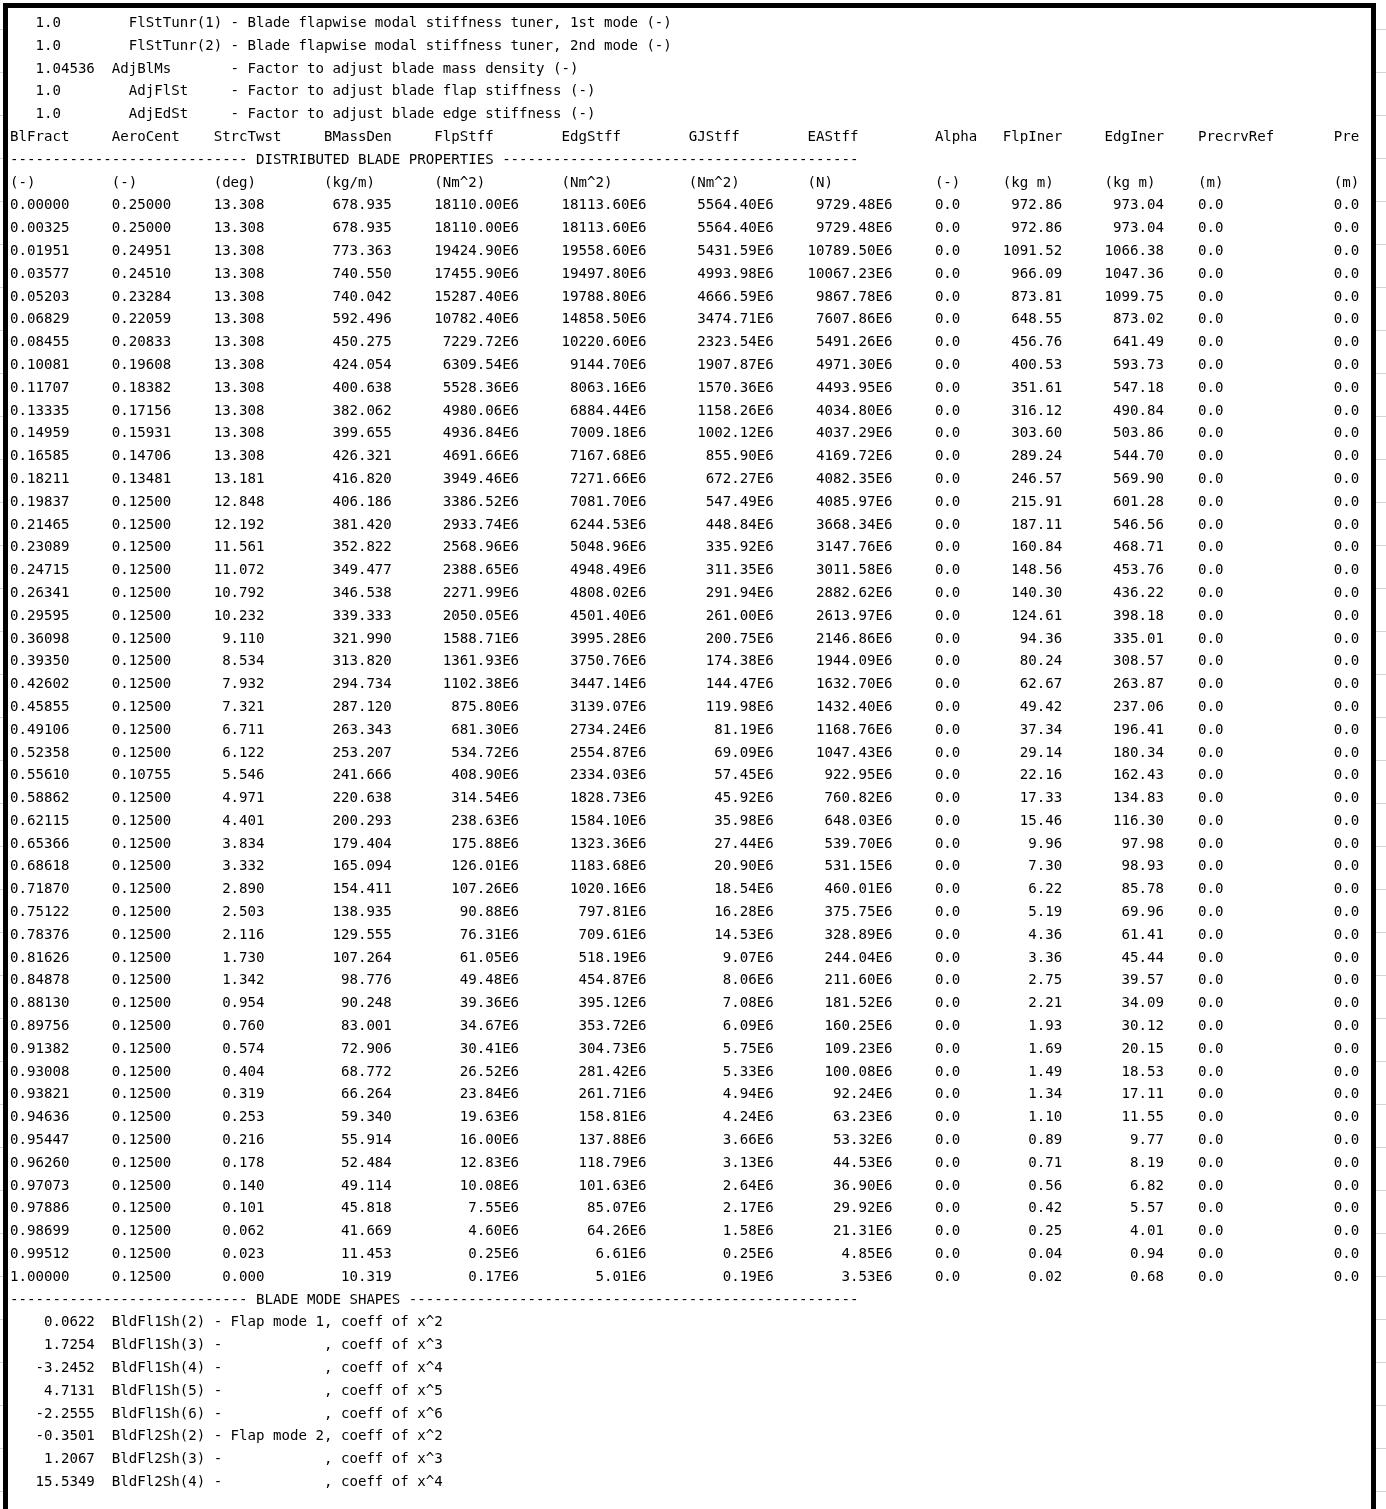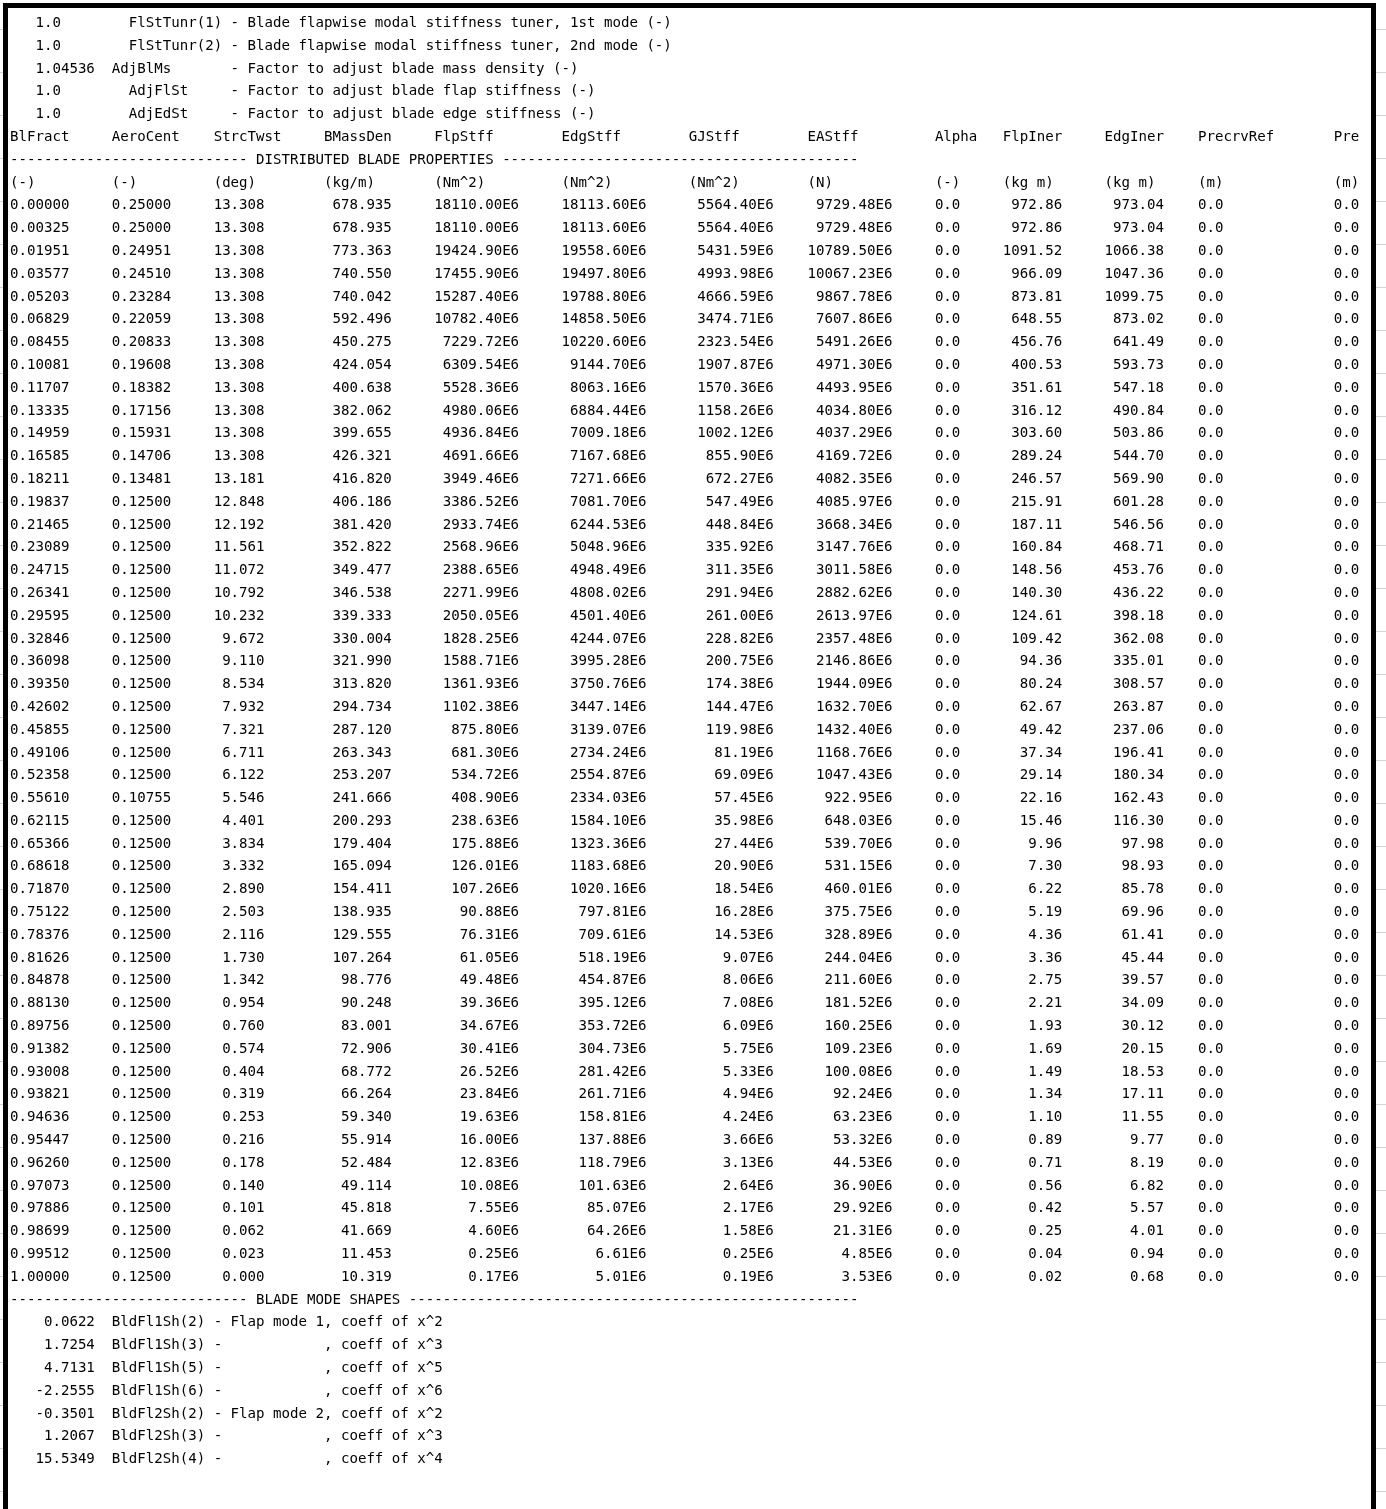--- a/index.html
+++ b/index.html
@@ -68,28 +68,28 @@
         <div>0.13335     0.17156     13.308        382.062      4980.06E6      6884.44E6      1158.26E6     4034.80E6     0.0      316.12      490.84    0.0             0.0</div>
         <div>0.14959     0.15931     13.308        399.655      4936.84E6      7009.18E6      1002.12E6     4037.29E6     0.0      303.60      503.86    0.0             0.0</div>
         <div>0.16585     0.14706     13.308        426.321      4691.66E6      7167.68E6       855.90E6     4169.72E6     0.0      289.24      544.70    0.0             0.0</div>
         <div>0.18211     0.13481     13.181        416.820      3949.46E6      7271.66E6       672.27E6     4082.35E6     0.0      246.57      569.90    0.0             0.0</div>
         <div>0.19837     0.12500     12.848        406.186      3386.52E6      7081.70E6       547.49E6     4085.97E6     0.0      215.91      601.28    0.0             0.0</div>
         <div>0.21465     0.12500     12.192        381.420      2933.74E6      6244.53E6       448.84E6     3668.34E6     0.0      187.11      546.56    0.0             0.0</div>
         <div>0.23089     0.12500     11.561        352.822      2568.96E6      5048.96E6       335.92E6     3147.76E6     0.0      160.84      468.71    0.0             0.0</div>
         <div>0.24715     0.12500     11.072        349.477      2388.65E6      4948.49E6       311.35E6     3011.58E6     0.0      148.56      453.76    0.0             0.0</div>
         <div>0.26341     0.12500     10.792        346.538      2271.99E6      4808.02E6       291.94E6     2882.62E6     0.0      140.30      436.22    0.0             0.0</div>
         <div>0.29595     0.12500     10.232        339.333      2050.05E6      4501.40E6       261.00E6     2613.97E6     0.0      124.61      398.18    0.0             0.0</div>
-        <div>0.32846     0.12500      9.672        330.004      1828.25E6      4244.07E6       228.82E6     2357.48E6     0.0      109.42      362.08    0.0             0.0</div>
         <div>0.36098     0.12500      9.110        321.990      1588.71E6      3995.28E6       200.75E6     2146.86E6     0.0       94.36      335.01    0.0             0.0</div>
         <div>0.39350     0.12500      8.534        313.820      1361.93E6      3750.76E6       174.38E6     1944.09E6     0.0       80.24      308.57    0.0             0.0</div>
         <div>0.42602     0.12500      7.932        294.734      1102.38E6      3447.14E6       144.47E6     1632.70E6     0.0       62.67      263.87    0.0             0.0</div>
         <div>0.45855     0.12500      7.321        287.120       875.80E6      3139.07E6       119.98E6     1432.40E6     0.0       49.42      237.06    0.0             0.0</div>
         <div>0.49106     0.12500      6.711        263.343       681.30E6      2734.24E6        81.19E6     1168.76E6     0.0       37.34      196.41    0.0             0.0</div>
         <div>0.52358     0.12500      6.122        253.207       534.72E6      2554.87E6        69.09E6     1047.43E6     0.0       29.14      180.34    0.0             0.0</div>
         <div>0.55610     0.10755      5.546        241.666       408.90E6      2334.03E6        57.45E6      922.95E6     0.0       22.16      162.43    0.0             0.0</div>
+        <div>0.58862     0.12500      4.971        220.638       314.54E6      1828.73E6        45.92E6      760.82E6     0.0       17.33      134.83    0.0             0.0</div>
         <div>0.62115     0.12500      4.401        200.293       238.63E6      1584.10E6        35.98E6      648.03E6     0.0       15.46      116.30    0.0             0.0</div>
         <div>0.65366     0.12500      3.834        179.404       175.88E6      1323.36E6        27.44E6      539.70E6     0.0        9.96       97.98    0.0             0.0</div>
         <div>0.68618     0.12500      3.332        165.094       126.01E6      1183.68E6        20.90E6      531.15E6     0.0        7.30       98.93    0.0             0.0</div>
         <div>0.71870     0.12500      2.890        154.411       107.26E6      1020.16E6        18.54E6      460.01E6     0.0        6.22       85.78    0.0             0.0</div>
         <div>0.75122     0.12500      2.503        138.935        90.88E6       797.81E6        16.28E6      375.75E6     0.0        5.19       69.96    0.0             0.0</div>
         <div>0.78376     0.12500      2.116        129.555        76.31E6       709.61E6        14.53E6      328.89E6     0.0        4.36       61.41    0.0             0.0</div>
         <div>0.81626     0.12500      1.730        107.264        61.05E6       518.19E6         9.07E6      244.04E6     0.0        3.36       45.44    0.0             0.0</div>
         <div>0.84878     0.12500      1.342         98.776        49.48E6       454.87E6         8.06E6      211.60E6     0.0        2.75       39.57    0.0             0.0</div>
         <div>0.88130     0.12500      0.954         90.248        39.36E6       395.12E6         7.08E6      181.52E6     0.0        2.21       34.09    0.0             0.0</div>
         <div>0.89756     0.12500      0.760         83.001        34.67E6       353.72E6         6.09E6      160.25E6     0.0        1.93       30.12    0.0             0.0</div>
@@ -100,20 +100,21 @@
         <div>0.95447     0.12500      0.216         55.914        16.00E6       137.88E6         3.66E6       53.32E6     0.0        0.89        9.77    0.0             0.0</div>
         <div>0.96260     0.12500      0.178         52.484        12.83E6       118.79E6         3.13E6       44.53E6     0.0        0.71        8.19    0.0             0.0</div>
         <div>0.97073     0.12500      0.140         49.114        10.08E6       101.63E6         2.64E6       36.90E6     0.0        0.56        6.82    0.0             0.0</div>
         <div>0.97886     0.12500      0.101         45.818         7.55E6        85.07E6         2.17E6       29.92E6     0.0        0.42        5.57    0.0             0.0</div>
         <div>0.98699     0.12500      0.062         41.669         4.60E6        64.26E6         1.58E6       21.31E6     0.0        0.25        4.01    0.0             0.0</div>
         <div>0.99512     0.12500      0.023         11.453         0.25E6         6.61E6         0.25E6        4.85E6     0.0        0.04        0.94    0.0             0.0</div>
         <div>1.00000     0.12500      0.000         10.319         0.17E6         5.01E6         0.19E6        3.53E6     0.0        0.02        0.68    0.0             0.0</div>
         <div>---------------------------- BLADE MODE SHAPES -----------------------------------------------------</div>
         <div>    0.0622  BldFl1Sh(2) - Flap mode 1, coeff of x^2</div>
         <div>    1.7254  BldFl1Sh(3) -            , coeff of x^3</div>
+        <div>   -3.2452  BldFl1Sh(4) -            , coeff of x^4</div>
         <div>    4.7131  BldFl1Sh(5) -            , coeff of x^5</div>
         <div>   -2.2555  BldFl1Sh(6) -            , coeff of x^6</div>
         <div>   -0.3501  BldFl2Sh(2) - Flap mode 2, coeff of x^2</div>
         <div>    1.2067  BldFl2Sh(3) -            , coeff of x^3</div>
         <div>   15.5349  BldFl2Sh(4) -            , coeff of x^4</div>
       </div>
   </div>
 </div>
 
 </body></html>

